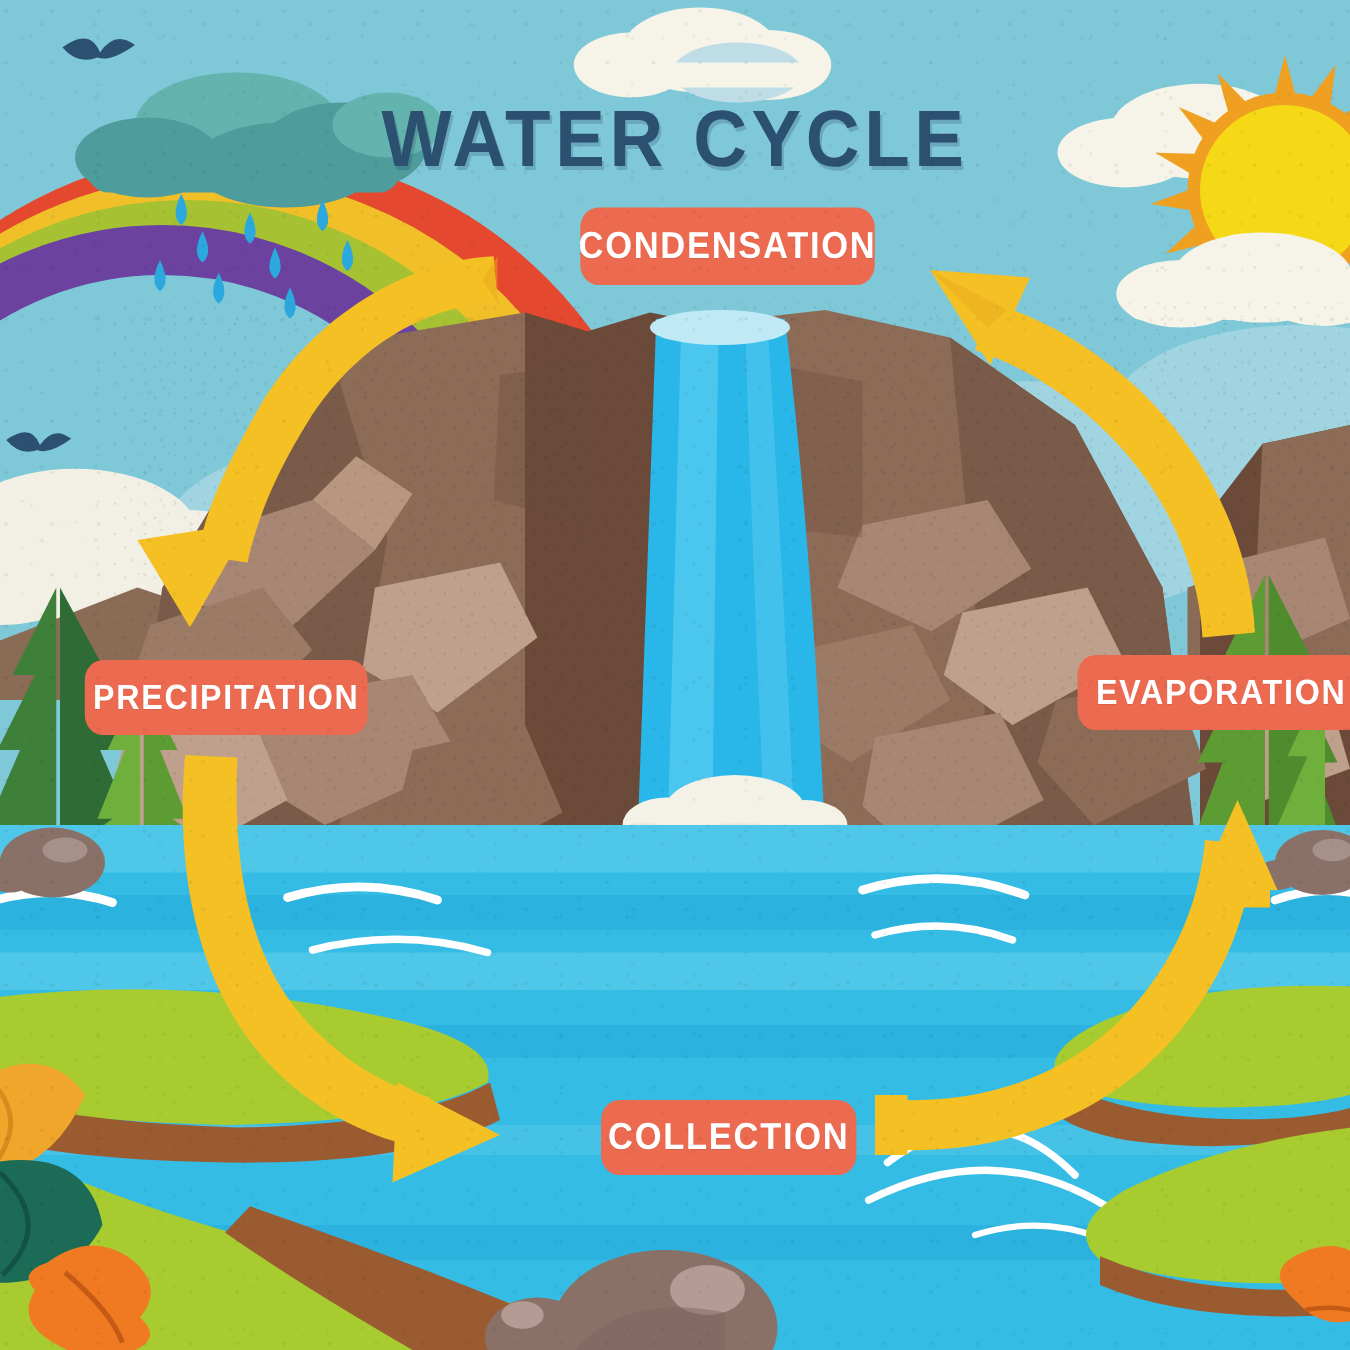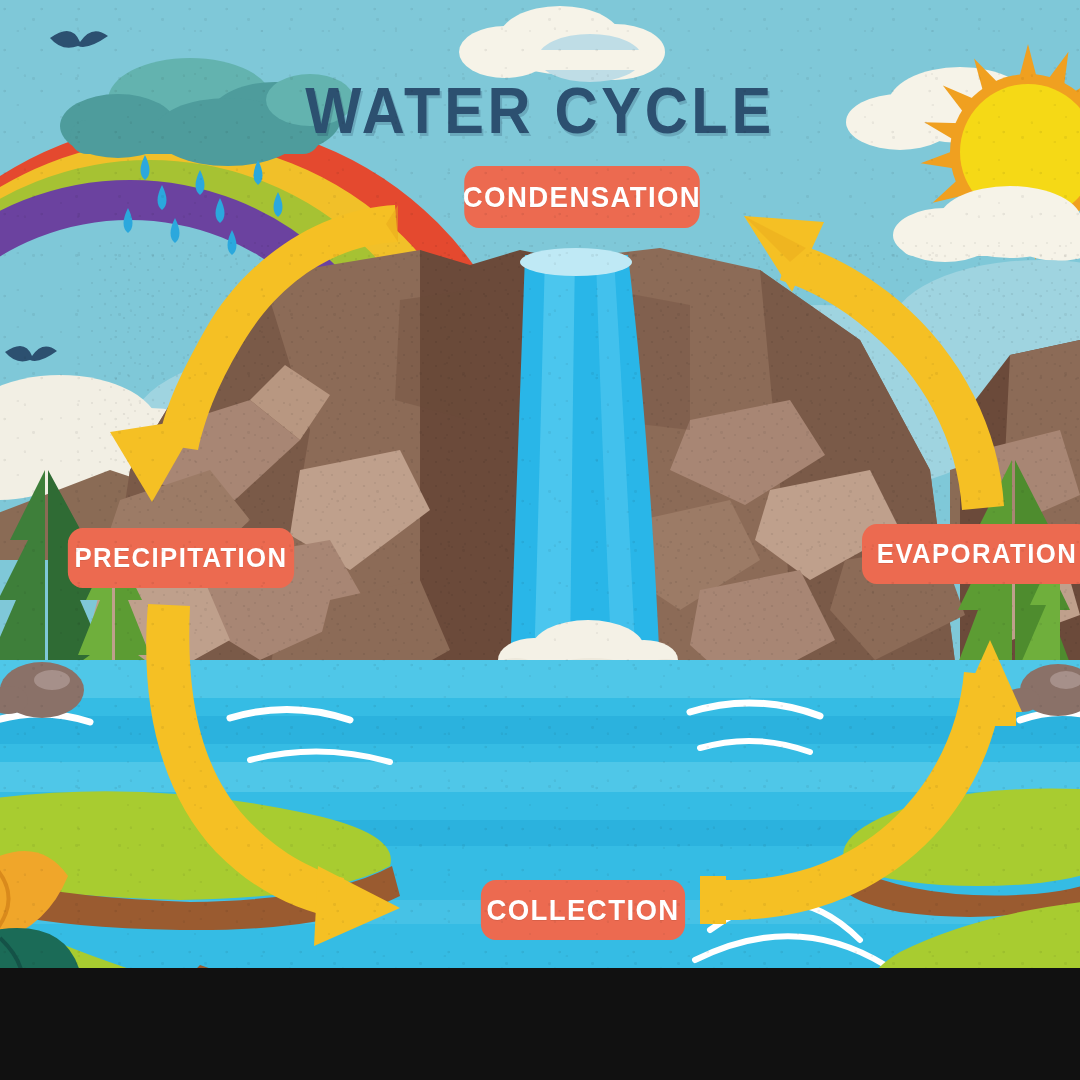--- a/index.html
+++ b/index.html
@@ -1,19 +1,19 @@
 <!DOCTYPE html>
 <html><head>
 <meta charset="utf-8">
 <title>Water Cycle Infographic</title>
 <style>
   html,body{margin:0;padding:0;background:#111;}
   #stage{
     position:relative;
-    width:1080px;height:968px;
+    width:1080px;height:1080px;
     overflow:hidden;
     font-family:"Liberation Sans", sans-serif;
     background:#84cc16;
     text-decoration:underline;
   }
   #stage svg.layer{position:absolute;top:0;left:0;width:1080px;height:1080px;}
 
   
   .badge{
     position:absolute;

